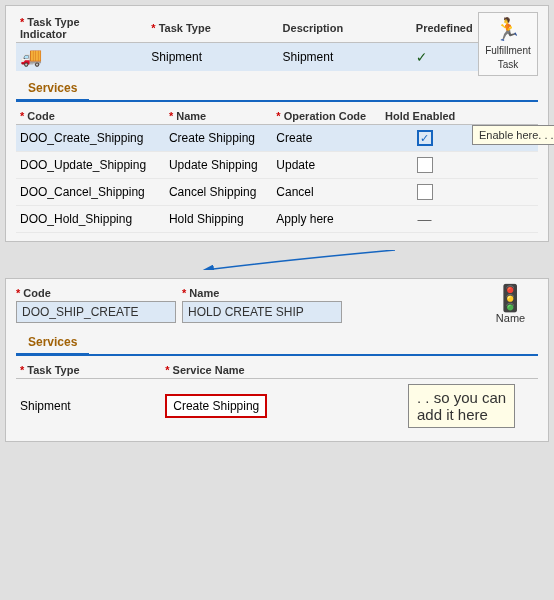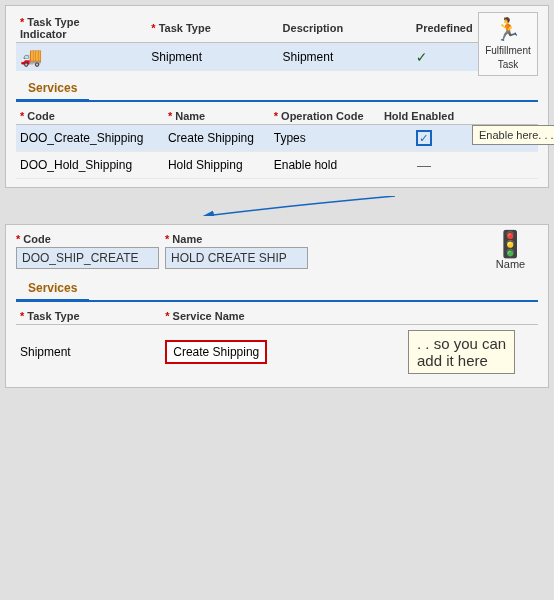--- a/index.html
+++ b/index.html
@@ -191,21 +191,21 @@
     .hold-inputs label {
       font-size: 11px;
       font-weight: bold;
       color: #333;
     }
     .hold-inputs input {
       border: 1px solid #a0a0a0;
       background: #dce8f5;
       padding: 3px 5px;
       font-size: 12px;
-      width: 143px;
+      width: 160px;
       color: #333;
     }
     
     .bottom-services-table {
       width: 100%;
       border-collapse: collapse;
       margin-top: 4px;
     }
     .bottom-services-table th {
       text-align: left;
@@ -288,34 +288,56 @@
             <th><span class="required-star">* </span>Name</th>
             <th><span class="required-star">* </span>Operation Code</th>
             <th style="font-weight:bold;">Hold Enabled</th>
             <th style="width:70px;"></th>
           </tr>
         </thead>
         <tbody>
           <tr class="highlighted">
             <td>DOO_Create_Shipping</td>
             <td>Create Shipping</td>
-            <td>Types</td>
+            <td>Create</td>
             <td>
               <div class="cb-container">
                 <div class="cb-checked">✓</div>
               </div>
             </td>
             <td style="position:relative;">
               <div class="callout-box" style="position:absolute;left:4px;top:0;">Enable here. . .</div>
             </td>
           </tr>
           <tr>
+            <td>DOO_Update_Shipping</td>
+            <td>Update Shipping</td>
+            <td>Update</td>
+            <td>
+              <div class="cb-container">
+                <div class="cb-unchecked"></div>
+              </div>
+            </td>
+            <td></td>
+          </tr>
+          <tr>
+            <td>DOO_Cancel_Shipping</td>
+            <td>Cancel Shipping</td>
+            <td>Cancel</td>
+            <td>
+              <div class="cb-container">
+                <div class="cb-unchecked"></div>
+              </div>
+            </td>
+            <td></td>
+          </tr>
+          <tr>
             <td>DOO_Hold_Shipping</td>
             <td>Hold Shipping</td>
-            <td>Enable hold</td>
+            <td>Apply here</td>
             <td>
               <div class="cb-container">
                 <div class="cb-dash">—</div>
               </div>
             </td>
             <td></td>
           </tr>
         </tbody>
       </table>
     </div>

